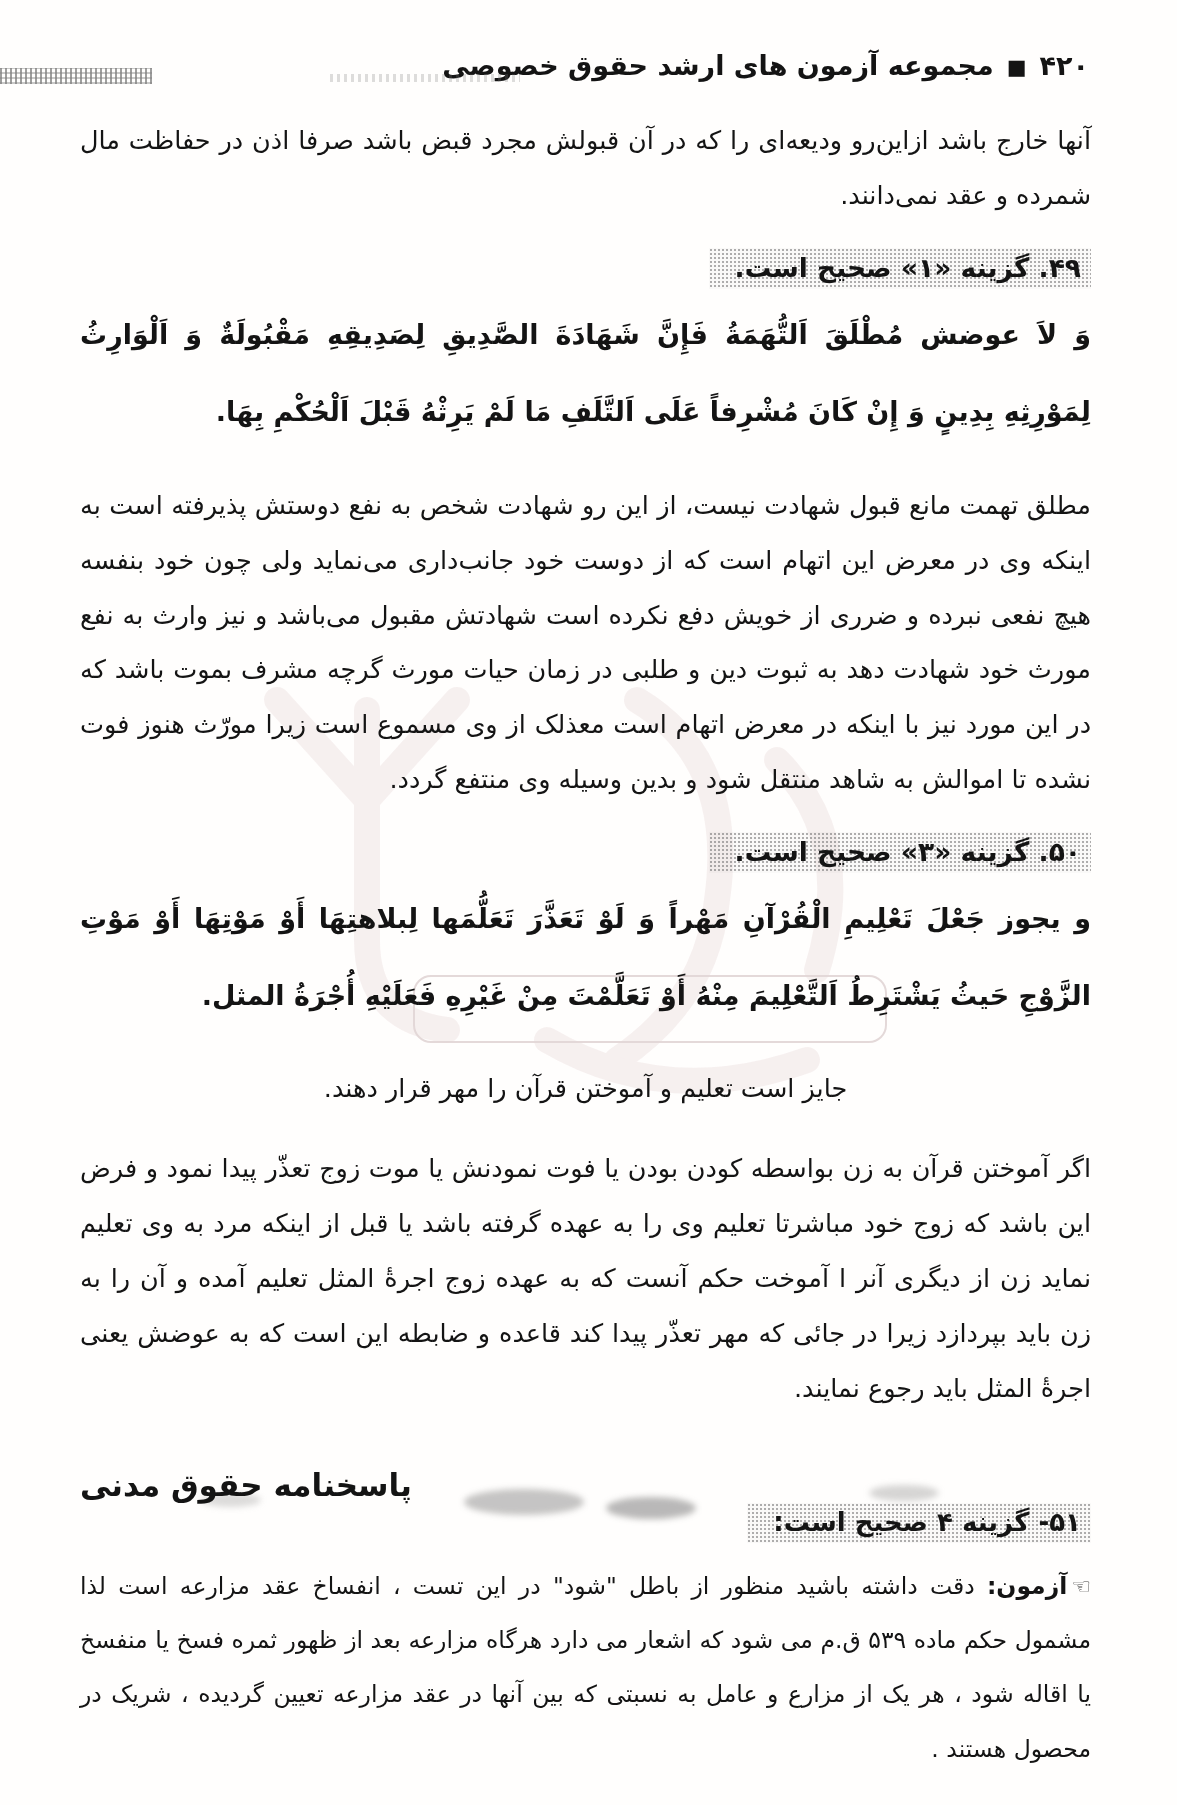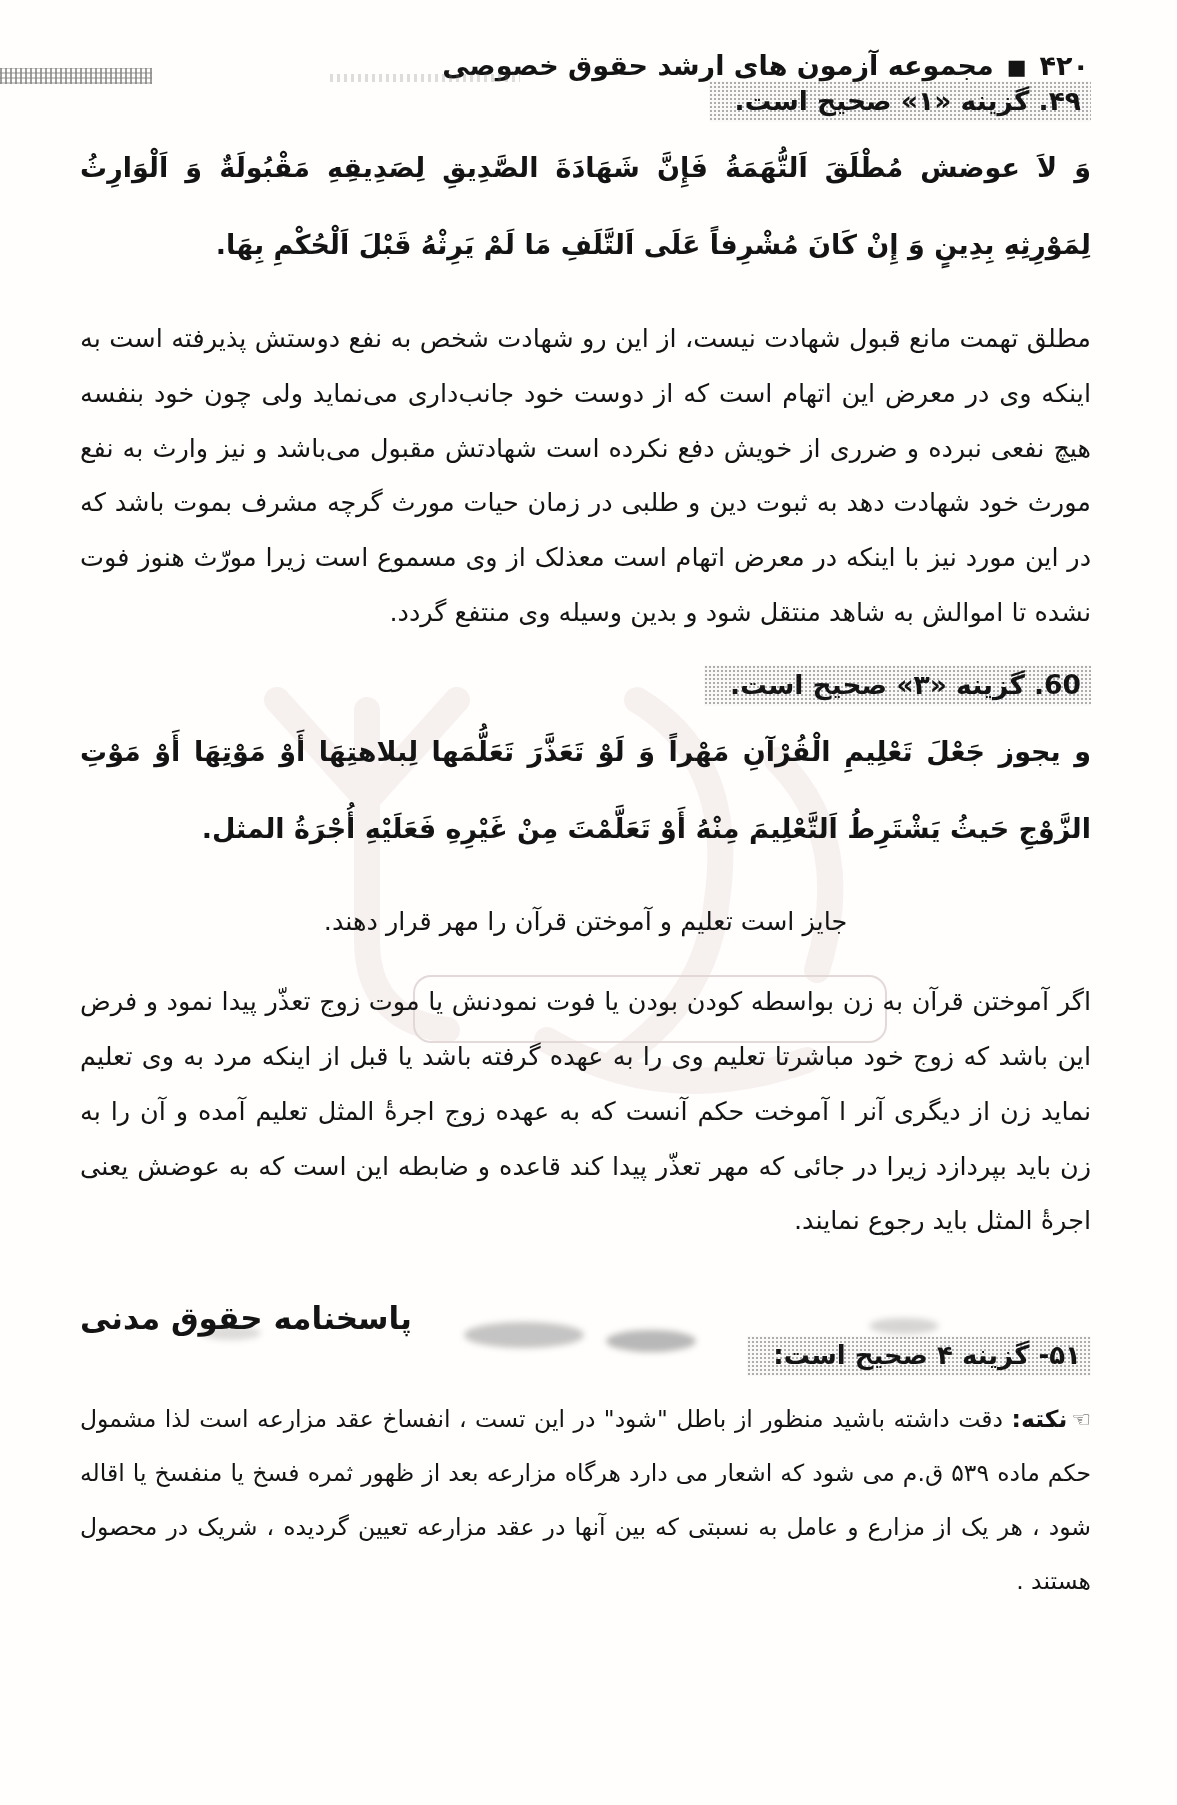--- a/index.html
+++ b/index.html
@@ -154,44 +154,45 @@
   <div class="header">
     <span>۴۲۰</span>
     <span class="sq">■</span>
     <span>مجموعه آزمون های ارشد حقوق خصوصی</span>
     <span class="smudge-left"></span>
     <span class="smudge-mid"></span>
   </div>
 
   <div class="content">
 
+    <p class="par" style="margin-top:32px">آنها خارج باشد ازاین‌رو ودیعه‌ای را که در آن قبولش مجرد قبض باشد صرفا اذن در حفاظت مال شمرده و عقد نمی‌دانند.</p>
 
     <span class="q-heading">
       <span class="halftone">۴۹. گزینه «۱» صحیح است.</span>
     </span>
     <p class="arabic">وَ لاَ عوضش مُطْلَقَ اَلتُّهَمَةُ فَإِنَّ شَهَادَةَ الصَّدِيقِ لِصَدِيقِهِ مَقْبُولَةٌ وَ اَلْوَارِثُ لِمَوْرِثِهِ بِدِينٍ وَ إِنْ كَانَ مُشْرِفاً عَلَى اَلتَّلَفِ مَا لَمْ يَرِثْهُ قَبْلَ اَلْحُكْمِ بِهَا.</p>
     <p class="par" style="margin-top:14px">مطلق تهمت مانع قبول شهادت نیست، از این رو شهادت شخص به نفع دوستش پذیرفته است به اینکه وی در معرض این اتهام است که از دوست خود جانب‌داری می‌نماید ولی چون خود بنفسه هیچ نفعی نبرده و ضرری از خویش دفع نکرده است شهادتش مقبول می‌باشد و نیز وارث به نفع مورث خود شهادت دهد به ثبوت دین و طلبی در زمان حیات مورث گرچه مشرف بموت باشد که در این مورد نیز با اینکه در معرض اتهام است معذلک از وی مسموع است زیرا مورّث هنوز فوت نشده تا اموالش به شاهد منتقل شود و بدین وسیله وی منتفع گردد.</p>
 
     <span class="q-heading">
-      <span class="halftone">60. گزینه «۳» صحیح است.</span>
+      <span class="halftone">۵۰. گزینه «۳» صحیح است.</span>
     </span>
     <p class="arabic">و يجوز جَعْلَ تَعْلِيمِ الْقُرْآنِ مَهْراً وَ لَوْ تَعَذَّرَ تَعَلُّمَها لِبلاهتِهَا أَوْ مَوْتِهَا أَوْ مَوْتِ الزَّوْجِ حَيثُ يَشْتَرِطُ اَلتَّعْلِيمَ مِنْهُ أَوْ تَعَلَّمْتَ مِنْ غَيْرِهِ فَعَلَيْهِ أُجْرَةُ المثل.</p>
     <p class="lead-line">جایز است تعلیم و آموختن قرآن را مهر قرار دهند.</p>
     <p class="par" style="margin-top:16px">اگر آموختن قرآن به زن بواسطه کودن بودن یا فوت نمودنش یا موت زوج تعذّر پیدا نمود و فرض این باشد که زوج خود مباشرتا تعلیم وی را به عهده گرفته باشد یا قبل از اینکه مرد به وی تعلیم نماید زن از دیگری آنر ا آموخت حکم آنست که به عهده زوج اجرةٔ المثل تعلیم آمده و آن را به زن باید بپردازد زیرا در جائی که مهر تعذّر پیدا کند قاعده و ضابطه این است که به عوضش یعنی اجرةٔ المثل باید رجوع نمایند.</p>
 
     <div class="answer-title-wrap">
       <span class="noise n1"></span>
       <span class="noise n2"></span>
       <span class="noise n3"></span>
       <span class="noise n4"></span>
       <span class="answer-title">پاسخنامه حقوق مدنی</span>
     </div>
 
     <div class="q51-heading">
       <span class="halftone">۵۱- گزینه ۴ صحیح است:</span>
     </div>
     <p class="note">
-      <span class="note-icon">☜</span><span class="note-label">نکته:</span>
+      <span class="note-icon">☜</span><span class="note-label">آزمون:</span>
       <span>دقت داشته باشید منظور از باطل "شود" در این تست ، انفساخ عقد مزارعه است لذا مشمول حکم ماده ۵۳۹ ق.م می شود که اشعار می دارد هرگاه مزارعه بعد از ظهور ثمره فسخ یا منفسخ یا اقاله شود ، هر یک از مزارع و عامل به نسبتی که بین آنها در عقد مزارعه تعیین گردیده ، شریک در محصول هستند .</span>
     </p>
 
   </div>
 </div>
 
 </body></html>

